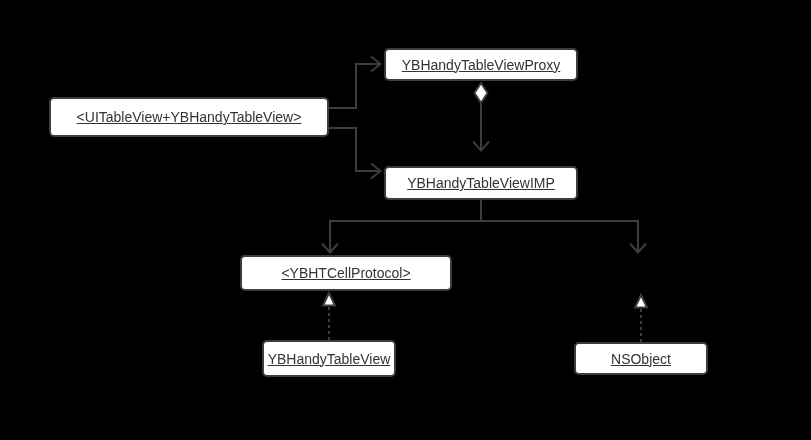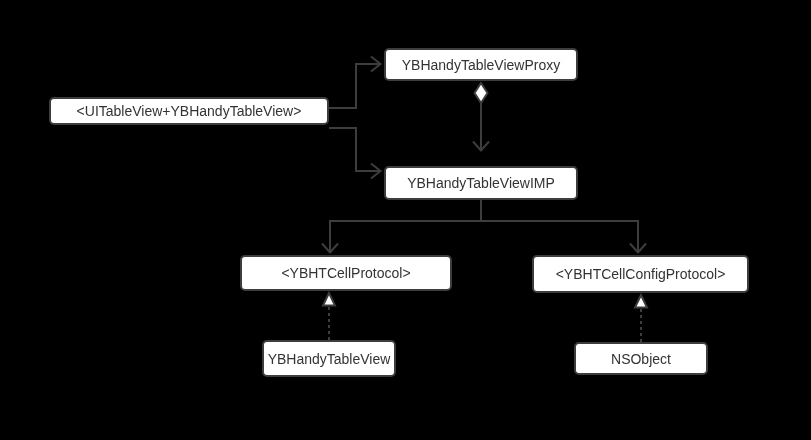--- a/index.html
+++ b/index.html
@@ -27,22 +27,23 @@
     box-sizing: border-box;
     background: #ffffff;
     border: 2px solid #3d3d3d;
     border-radius: 5px;
     display: flex;
     align-items: center;
     justify-content: center;
     color: #333333;
     font-size: 14px;
     white-space: nowrap;
+    text-decoration: underline;
   }
-  .node-category       { left: 49px;  top: 97px;  width: 280px; height: 28px; }
+  .node-category       { left: 49px;  top: 97px;  width: 280px; height: 40px; }
   .node-proxy          { left: 384px; top: 48px;  width: 194px; height: 33px; }
   .node-imp            { left: 384px; top: 166px; width: 194px; height: 34px; }
   .node-cellprotocol   { left: 240px; top: 255px; width: 212px; height: 36px; }
   .node-configprotocol { left: 532px; top: 255px; width: 217px; height: 38px; }
   .node-cell           { left: 262px; top: 340px; width: 134px; height: 37px; }
   .node-nsobject       { left: 574px; top: 342px; width: 134px; height: 33px; }
 </style>
 </head>
 <body>
 
@@ -87,19 +88,18 @@
   </svg>
 
   <div class="node node-category">&lt;UITableView+YBHandyTableView&gt;</div>
 
   <div class="node node-proxy">YBHandyTableViewProxy</div>
 
   <div class="node node-imp">YBHandyTableViewIMP</div>
 
   <div class="node node-cellprotocol">&lt;YBHTCellProtocol&gt;</div>
 
-  <div class="node node-configprotocol">&lt;YBHTCellConfigProtocol&gt;</div>
 
   <div class="node node-cell">YBHandyTableView</div>
 
   <div class="node node-nsobject">NSObject</div>
 
 </div>
 
 </body></html>

